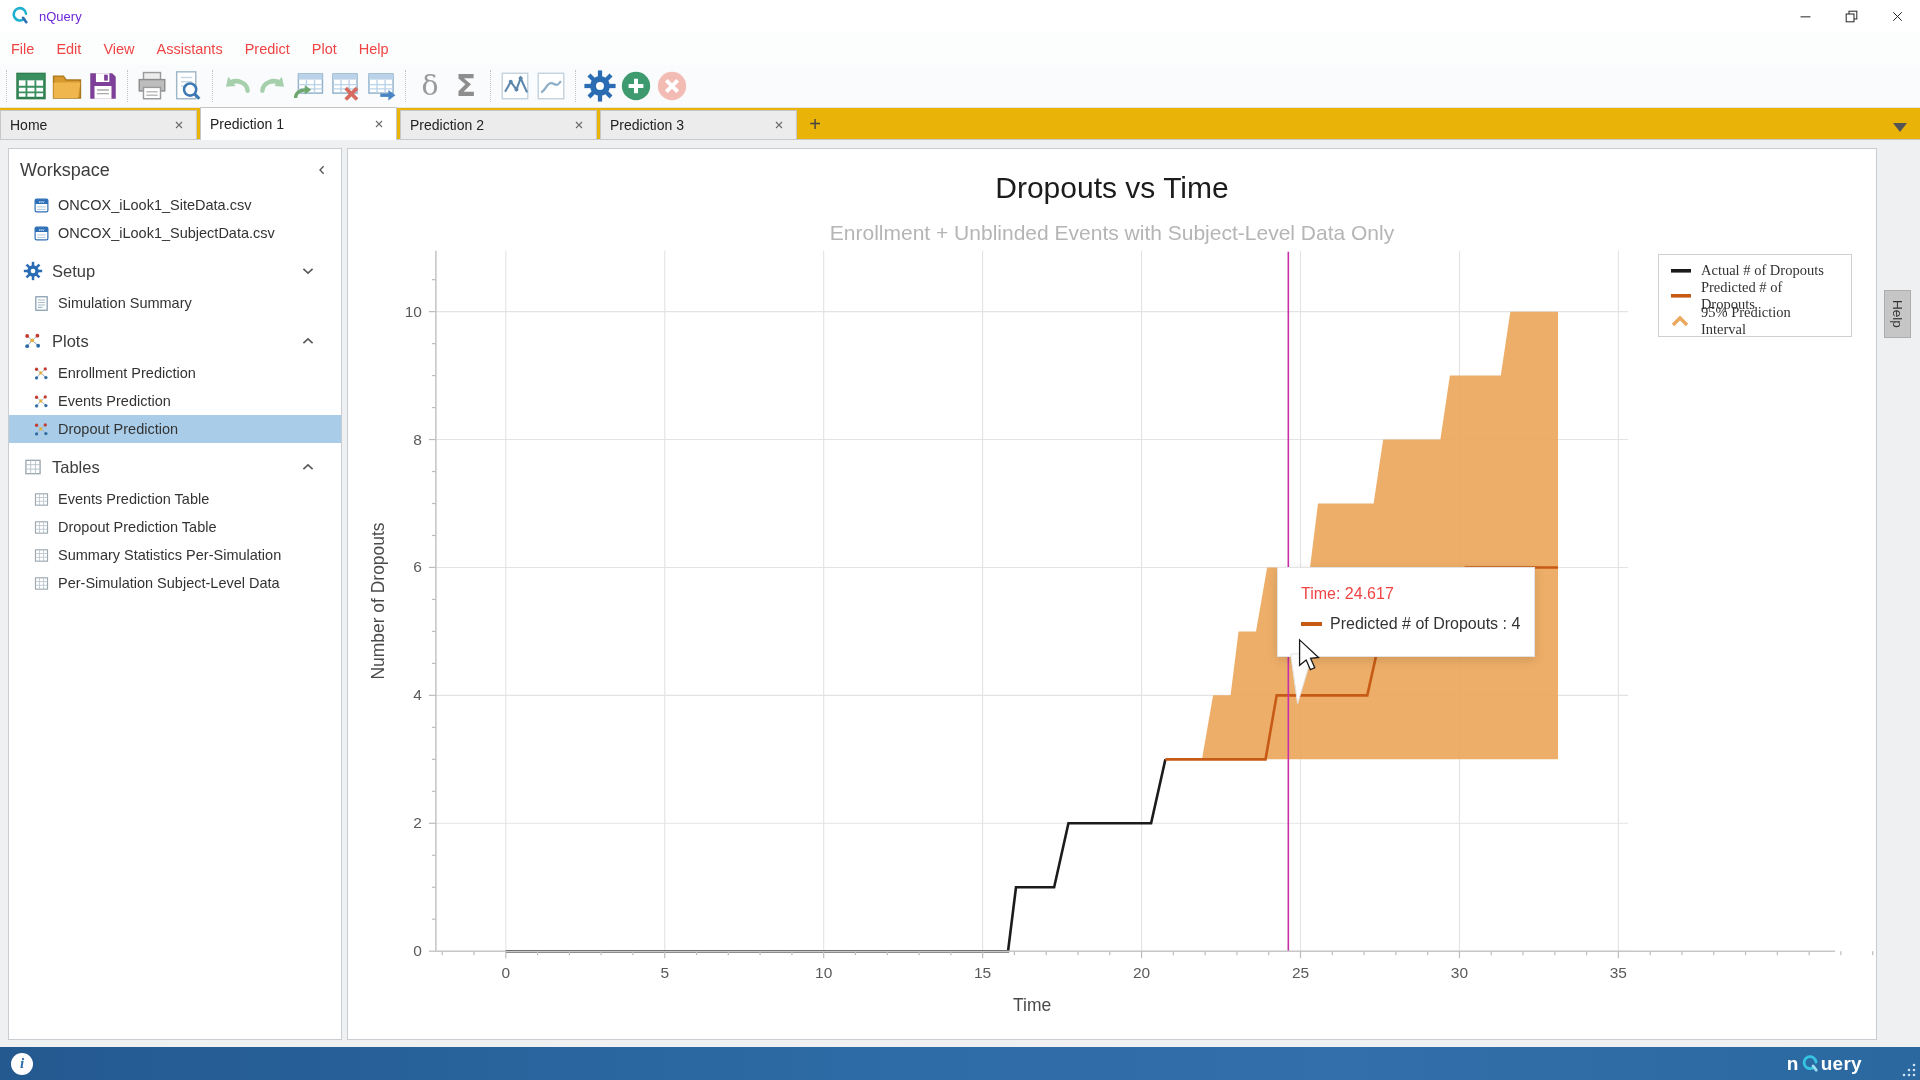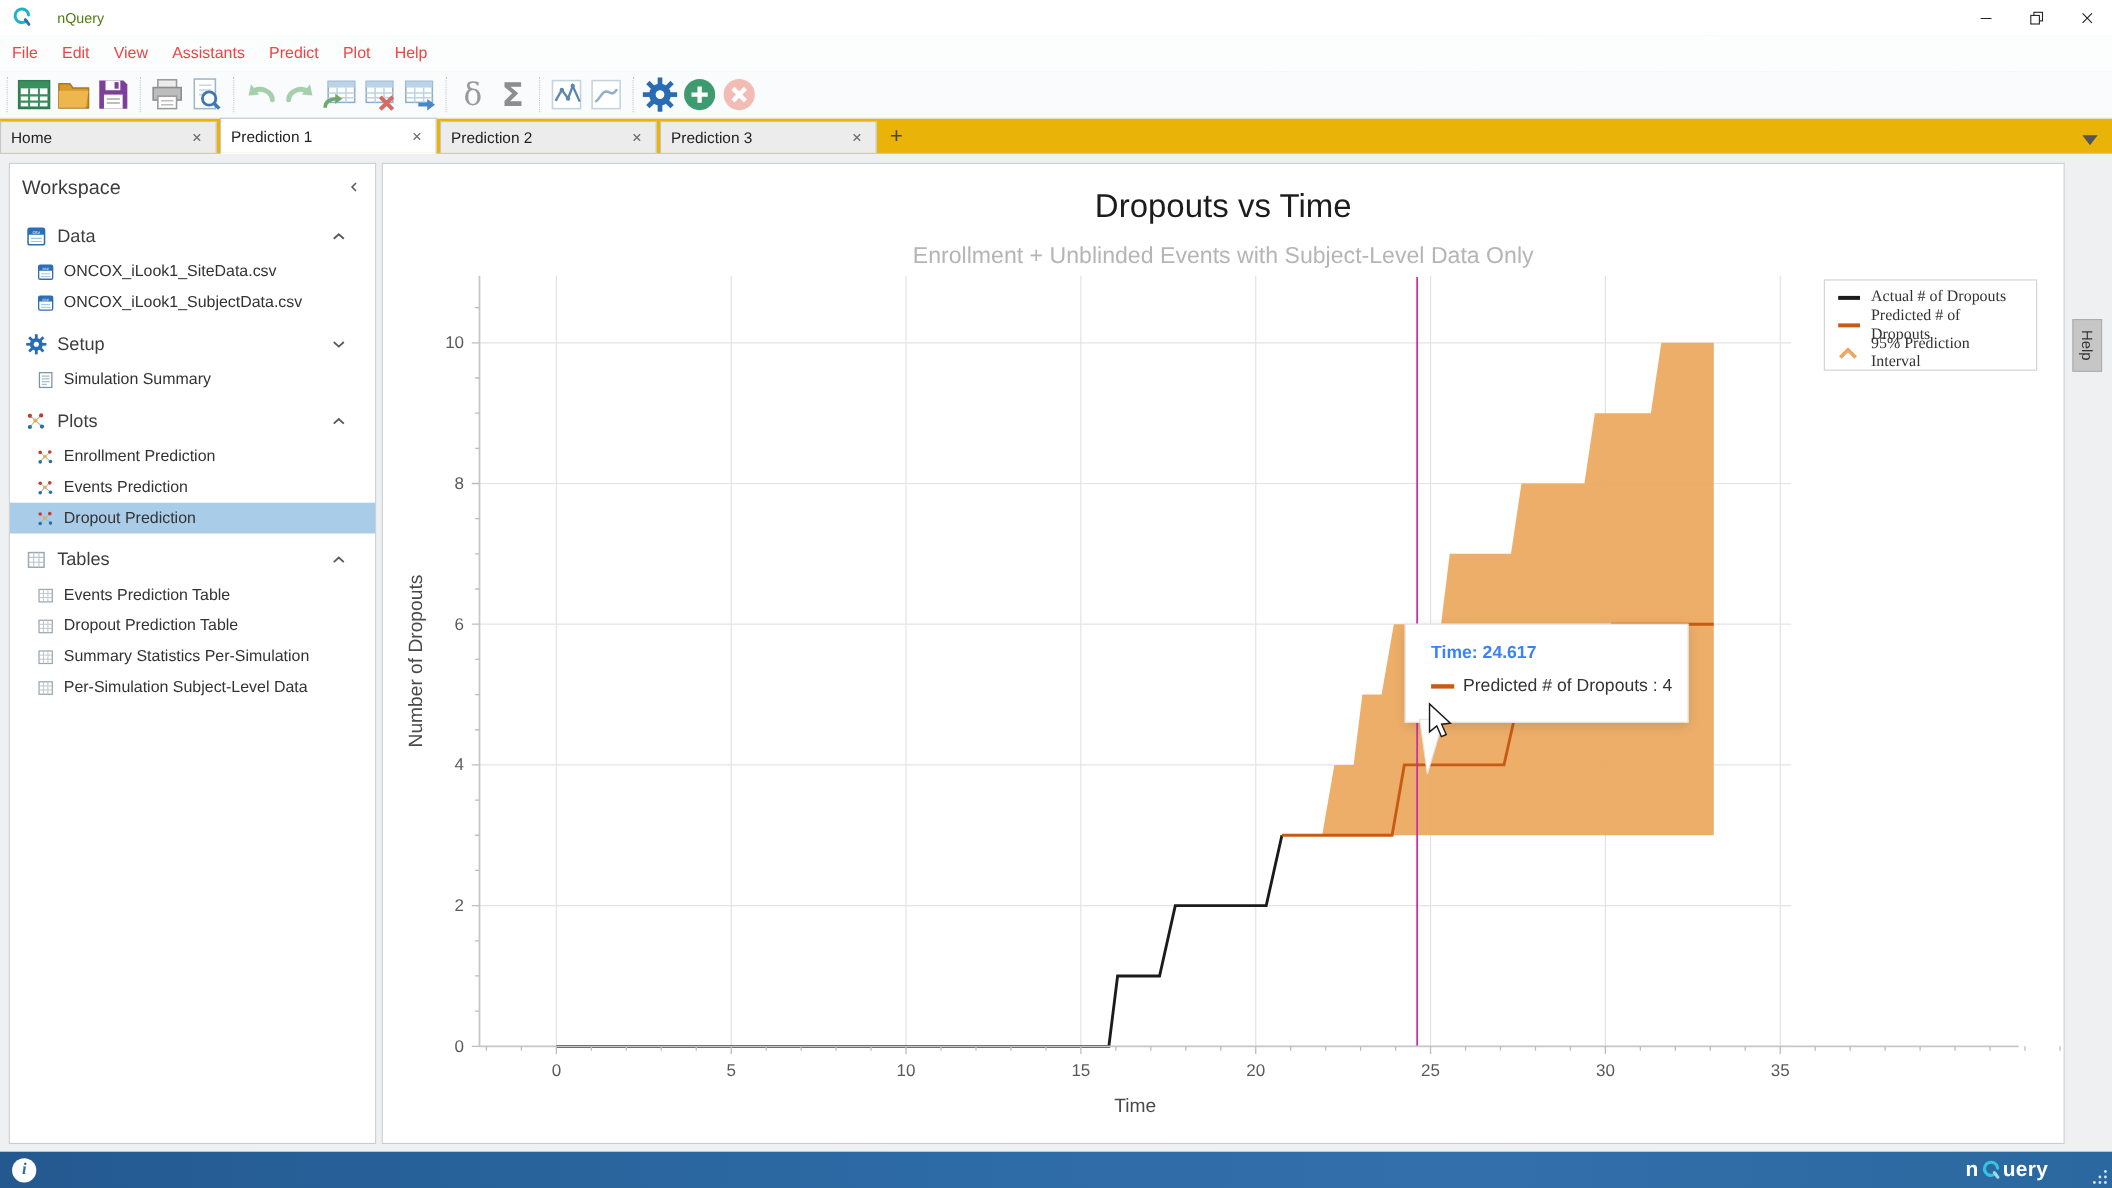--- a/index.html
+++ b/index.html
@@ -4,21 +4,21 @@
 <style>
   * { margin:0; padding:0; box-sizing:border-box; }
   html,body { width:1920px; height:1080px; overflow:hidden;
     font-family:"Liberation Sans","DejaVu Sans",sans-serif; background:#eef0f1; }
   .app { position:relative; width:1920px; height:1080px; }
 
   
   .titlebar { position:absolute; top:0; left:0; right:0; height:32px; background:#ffffff;
     display:flex; align-items:center; z-index:5; }
   .titlebar .logo { width:20px; height:20px; margin-left:10px; }
-  .titlebar .title { margin-left:22px; font-size:13px; color:#4d7c0f; }
+  .titlebar .title { margin-left:9px; font-size:13px; color:#6d28d9; }
   .win-controls { position:absolute; right:0; top:0; height:32px; display:flex; }
   .win-btn { width:46px; height:32px; display:flex; align-items:center; justify-content:center; }
   .win-btn svg { width:17px; height:17px; }
 
   
   .menubar { position:absolute; top:32px; left:0; right:0; height:33px; background:#fcfdfd;
     display:flex; align-items:center; z-index:3; }
   .menu-item { padding:0 11px; font-size:14.5px; color:#ef4444; height:33px; display:flex; align-items:center; }
   .toolbar { position:absolute; top:65px; left:0; right:0; height:43px; background:#fafbfc;
     display:flex; align-items:center; border-bottom:1px solid #e3e5e7; z-index:3; }
@@ -66,21 +66,21 @@
     font-size:30px; color:#1c1c1c; }
   .chart-subtitle { position:absolute; top:72px; left:0; width:100%; text-align:center;
     font-size:21px; color:#b5b5b5; }
   #chart-svg { position:absolute; inset:0; width:100%; height:100%; }
   .legend { position:absolute; left:1310px; top:105px; width:194px; background:#fff;
     border:1px solid #d0d0d0; padding:3px 12px;font-family:Liberation Serif, serif; }
   .legend-item { display:flex; align-items:center; height:25px; font-size:14.5px; color:#333; }
   .legend-swatch { width:22px; margin-right:8px; display:flex; align-items:center; justify-content:flex-start; }
   .tooltip { position:absolute; left:929px; top:418px; width:258px; height:90px; background:#fff;
     border:1px solid #e3e3e3; box-shadow:0 3px 10px rgba(0,0,0,.13); padding:17px 0 0 23px; z-index:6; }
-  .tooltip .t-line1 { font-size:16px; color:#3b82f6;font-weight:bold; }
+  .tooltip .t-line1 { font-size:16px; color:#ef4444; }
   .tooltip .t-line2 { margin-top:12px; font-size:16px; color:#333; display:flex; align-items:center; }
   .tooltip .t-swatch { display:inline-block; width:21px; height:4px; margin-right:8px; }
   .overlay-svg { position:absolute; inset:0; width:100%; height:100%; pointer-events:none; z-index:7; }
 
   
   .help-tab { position:absolute; right:9px; top:150px; width:27px; height:48px; background:#c6c6c6;
     border:1px solid #adadad; display:flex; align-items:center; justify-content:center; }
   .help-tab span { writing-mode:vertical-rl; font-size:13.5px; color:#333; }
 
   
@@ -390,36 +390,20 @@
     <aside class="panel sidebar-panel">
       <div class="ws-header">
         <span class="ws-title">Workspace</span>
         <span class="chev icon">
           <svg viewBox="0 0 24 24">
               <path d="M14.5 6.5L9 12l5.5 5.5" fill="none" stroke="#555" stroke-width="2"></path>
             </svg>
         </span>
       </div>
       <div id="sidebar-sections">
-          <div class="sec-row">
-            <span class="icon">
-              <svg viewBox="0 0 24 24">
-                <rect x="3" y="3" width="18" height="18" rx="2" fill="#fff" stroke="#2c6fb7" stroke-width="1.7"></rect>
-                <path d="M3 5a2 2 0 0 1 2-2h14a2 2 0 0 1 2 2v5H3z" fill="#2c6fb7"></path>
-                <text x="12" y="8.8" font-size="5.4" fill="#fff" text-anchor="middle" font-family="Liberation Sans,sans-serif">csv</text>
-                <path d="M6 14h12M6 17.5h12" stroke="#9fc0de" stroke-width="1.2" fill="none"></path>
-              </svg>
-            </span>
-            <span class="sec-label">Data</span>
-            <span class="icon chev">
-              <svg viewBox="0 0 24 24">
-                <path d="M6.5 14.5l5.5-5 5.5 5" fill="none" stroke="#5a5a5a" stroke-width="2"></path>
-              </svg>
-            </span>
-          </div>
           <div class="item-row">
             <span class="icon">
               <svg viewBox="0 0 24 24">
                 <rect x="3" y="3" width="18" height="18" rx="2" fill="#fff" stroke="#2c6fb7" stroke-width="1.7"></rect>
                 <path d="M3 5a2 2 0 0 1 2-2h14a2 2 0 0 1 2 2v5H3z" fill="#2c6fb7"></path>
                 <text x="12" y="8.8" font-size="5.4" fill="#fff" text-anchor="middle" font-family="Liberation Sans,sans-serif">csv</text>
                 <path d="M6 14h12M6 17.5h12" stroke="#9fc0de" stroke-width="1.2" fill="none"></path>
               </svg>
             </span>
             <span class="item-label">ONCOX_iLook1_SiteData.csv</span>

